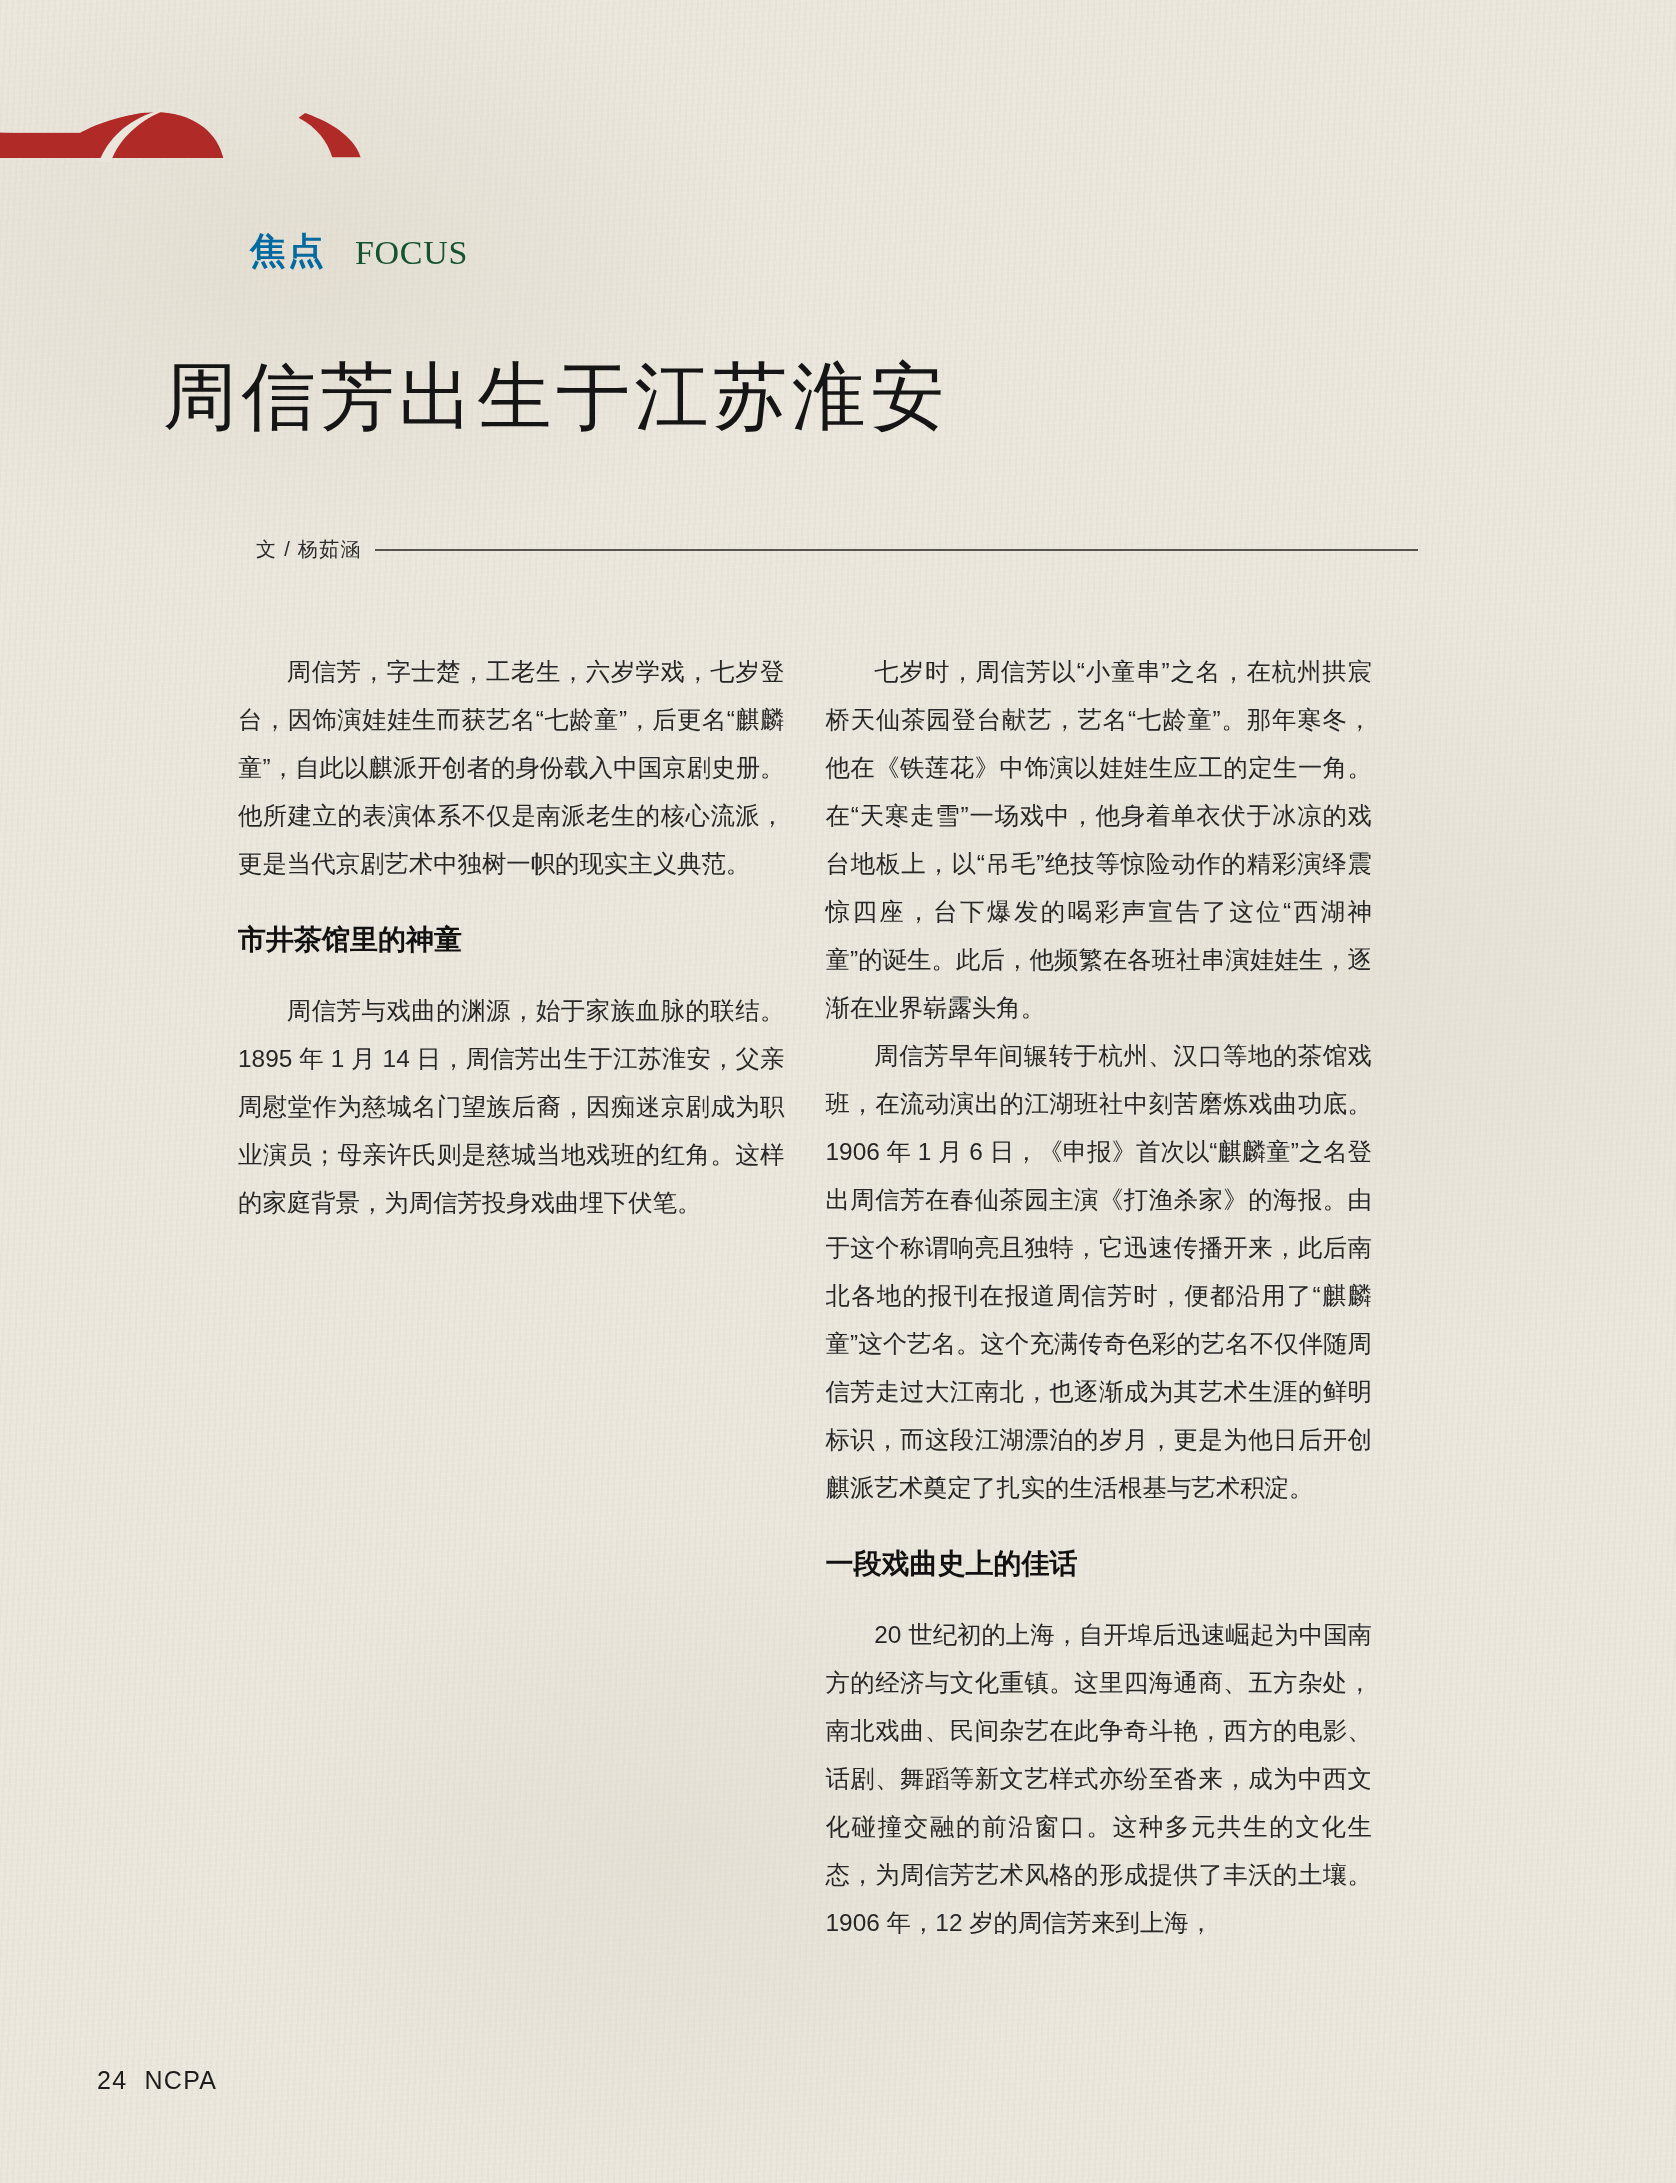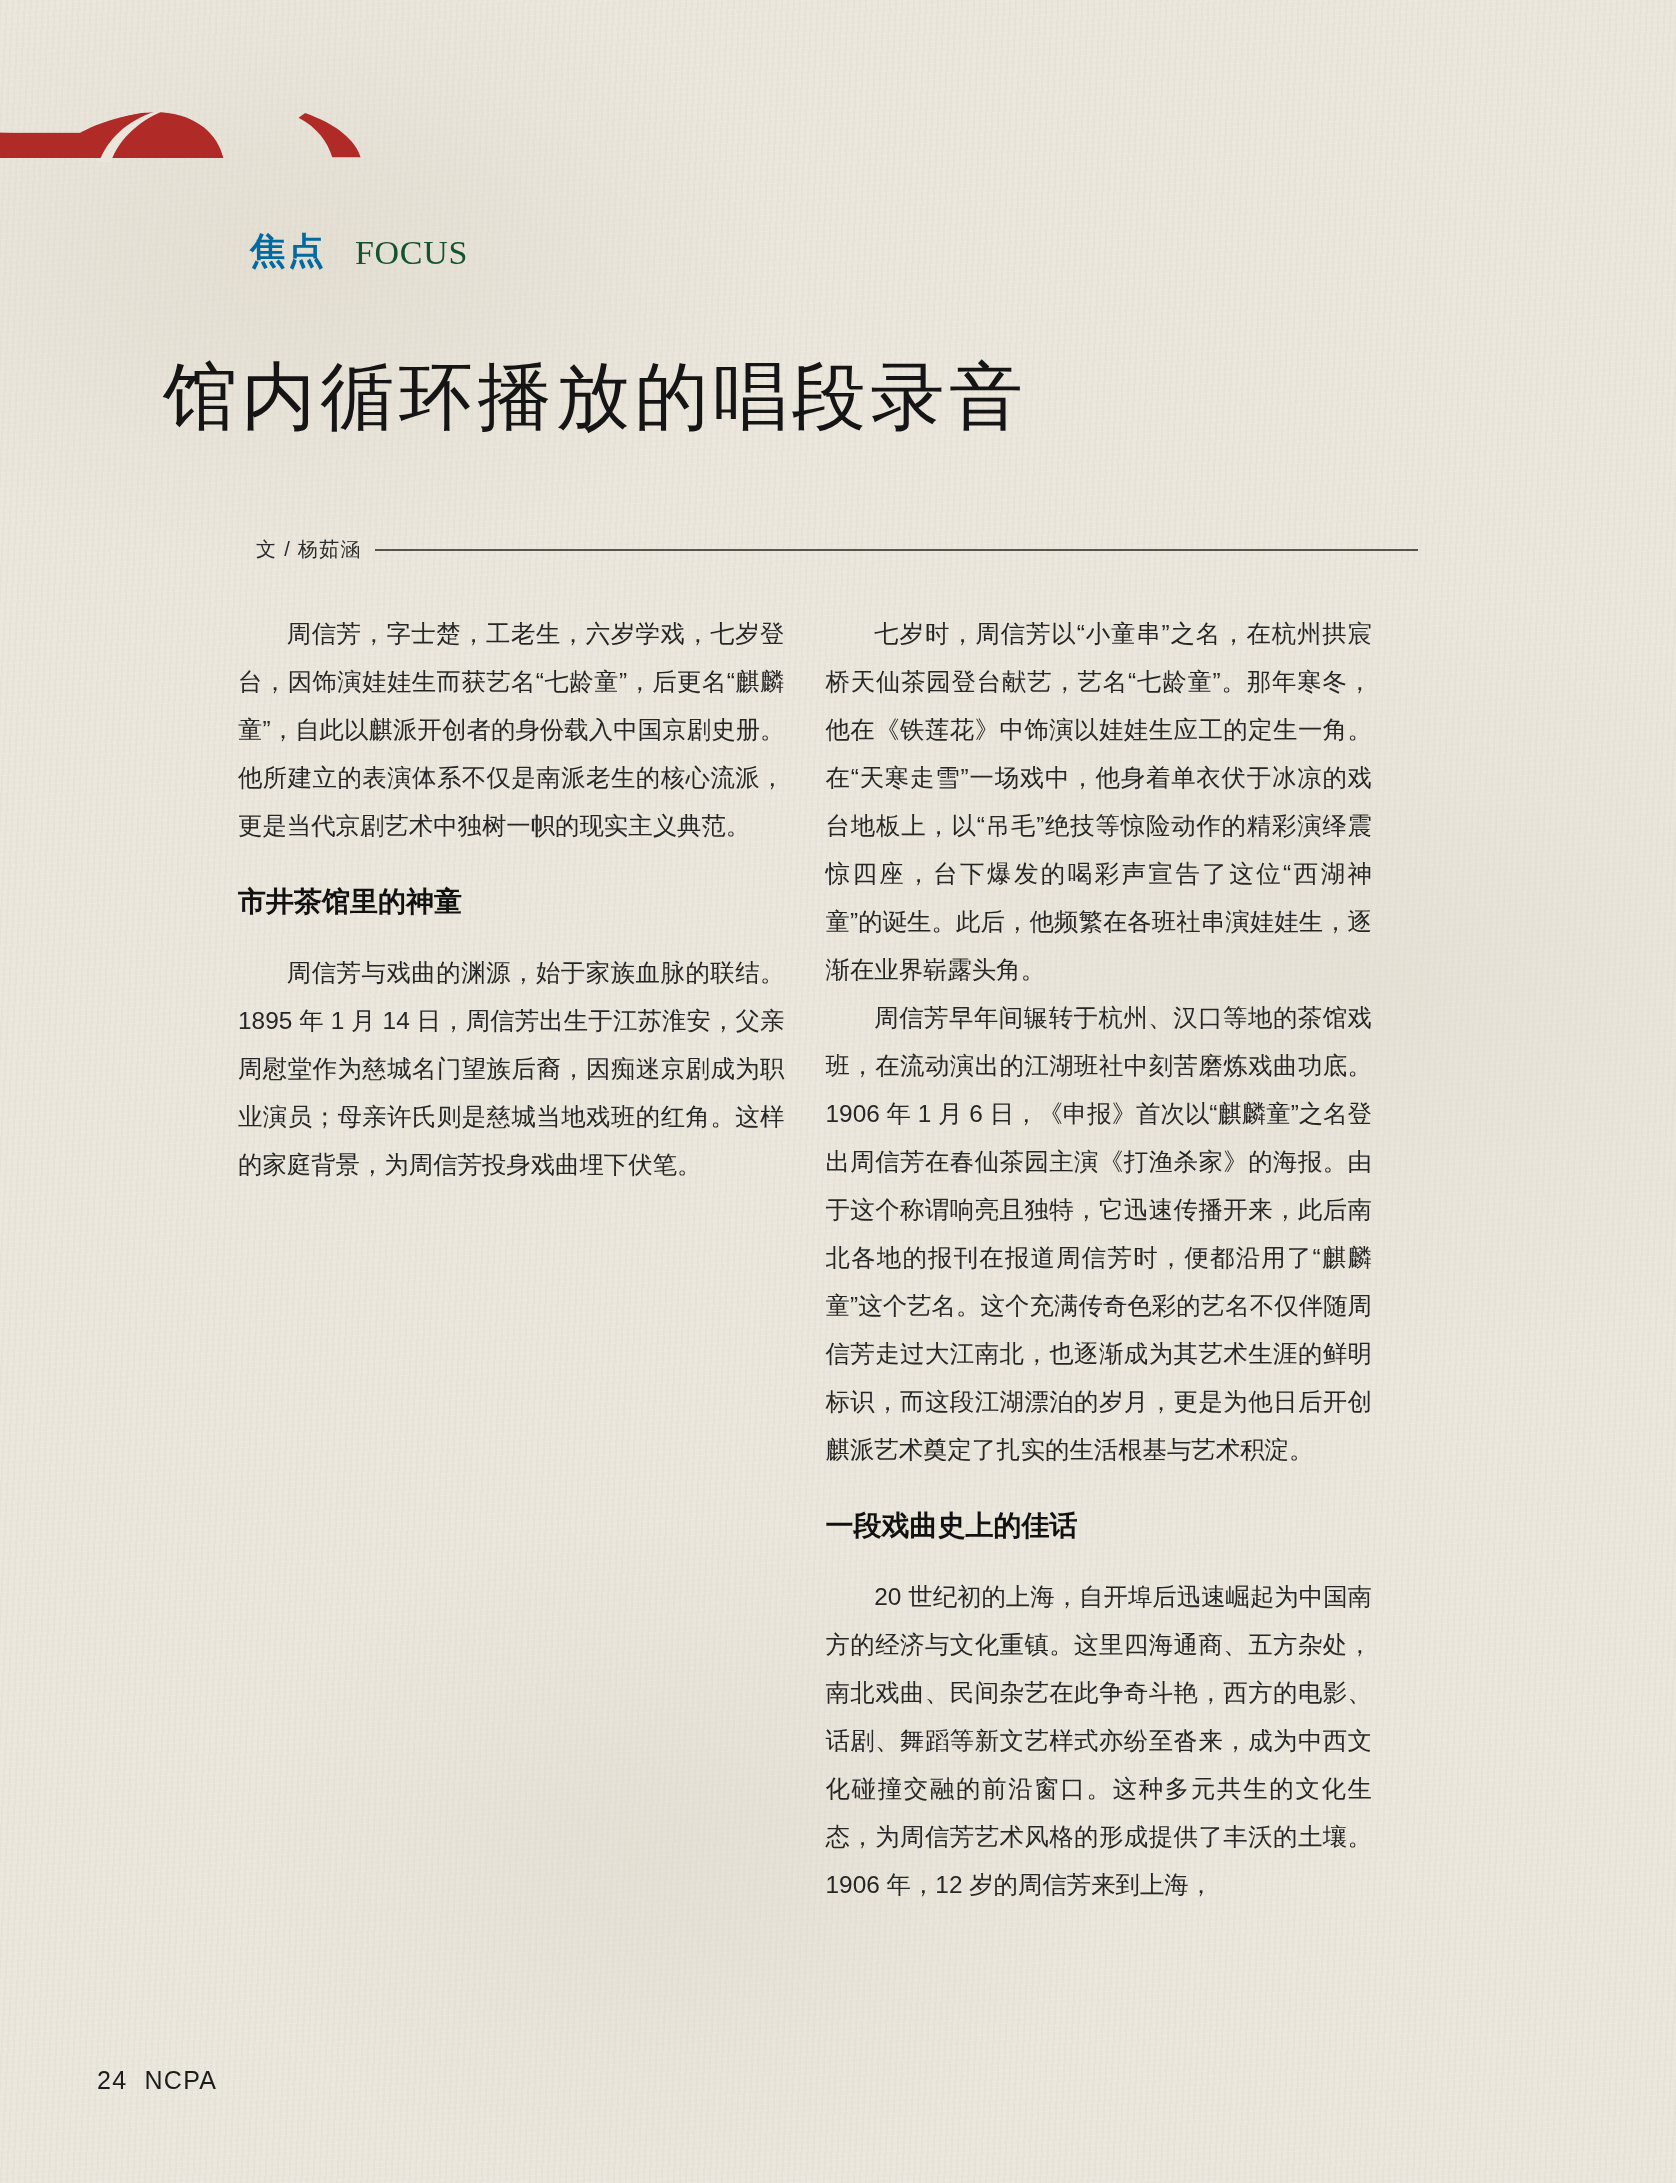--- a/index.html
+++ b/index.html
@@ -42,21 +42,21 @@
   }
   .byline-row {
     position: absolute; left: 236px; top: 536px; width: 1182px;
     display: flex; align-items: center; gap: 13.2px;
   }
   .byline-text { font-size: 20px; color: #2a2a2a; letter-spacing: 1.3px; white-space: nowrap; margin-left: 20px; }
   .byline-rule { flex: 1; height: 2px; background: #56534c; }
 
   
   .columns {
-    position: absolute; left: 238px; top: 610px; width: 1134px;
+    position: absolute; left: 238px; top: 648px; width: 1134px;
     display: flex; gap: 41px;
   }
   .col { width: 547px; }
   .col p {
     margin: 0; text-indent: 2em; text-align: justify;
     font-size: 24.4px; line-height: 48px; color: #262626;
     font-weight: 300;
   }
   .col h3 {
     margin: 34px 0 30px 0; font-size: 28px; line-height: 1.25;
@@ -81,21 +81,21 @@
     <rect fill="#b02a28" x="-5" y="36" width="190" height="38"></rect>
 
     <path fill="#eae6dc" d="M150 80 C 164 44 192 18 234 4 L 254 0 C 214 15 180 44 168 80 Z"></path>
 
     <path fill="#b02a28" d="M462 6 C 512 24 538 48 546 73 L 503 73 C 496 49 479 27 452 13 Z"></path>
   </svg>
   <div class="label-zh">焦点</div>
   <div class="label-en">FOCUS</div>
 </header>
 
-<h1 class="article-title">馆内循环播放的唱段录音</h1>
+<h1 class="article-title">周信芳出生于江苏淮安</h1>
 
 <div class="byline-row">
   <span class="byline-text">文 / 杨茹涵</span>
   <span class="byline-rule"></span>
 </div>
 
 <main class="columns">
   <div class="col">
     <p>周信芳，字士楚，工老生，六岁学戏，七岁登台，因饰演娃娃生而获艺名“七龄童”，后更名“麒麟童”，自此以麒派开创者的身份载入中国京剧史册。他所建立的表演体系不仅是南派老生的核心流派，更是当代京剧艺术中独树一帜的现实主义典范。</p>
     <h3>市井茶馆里的神童</h3>

